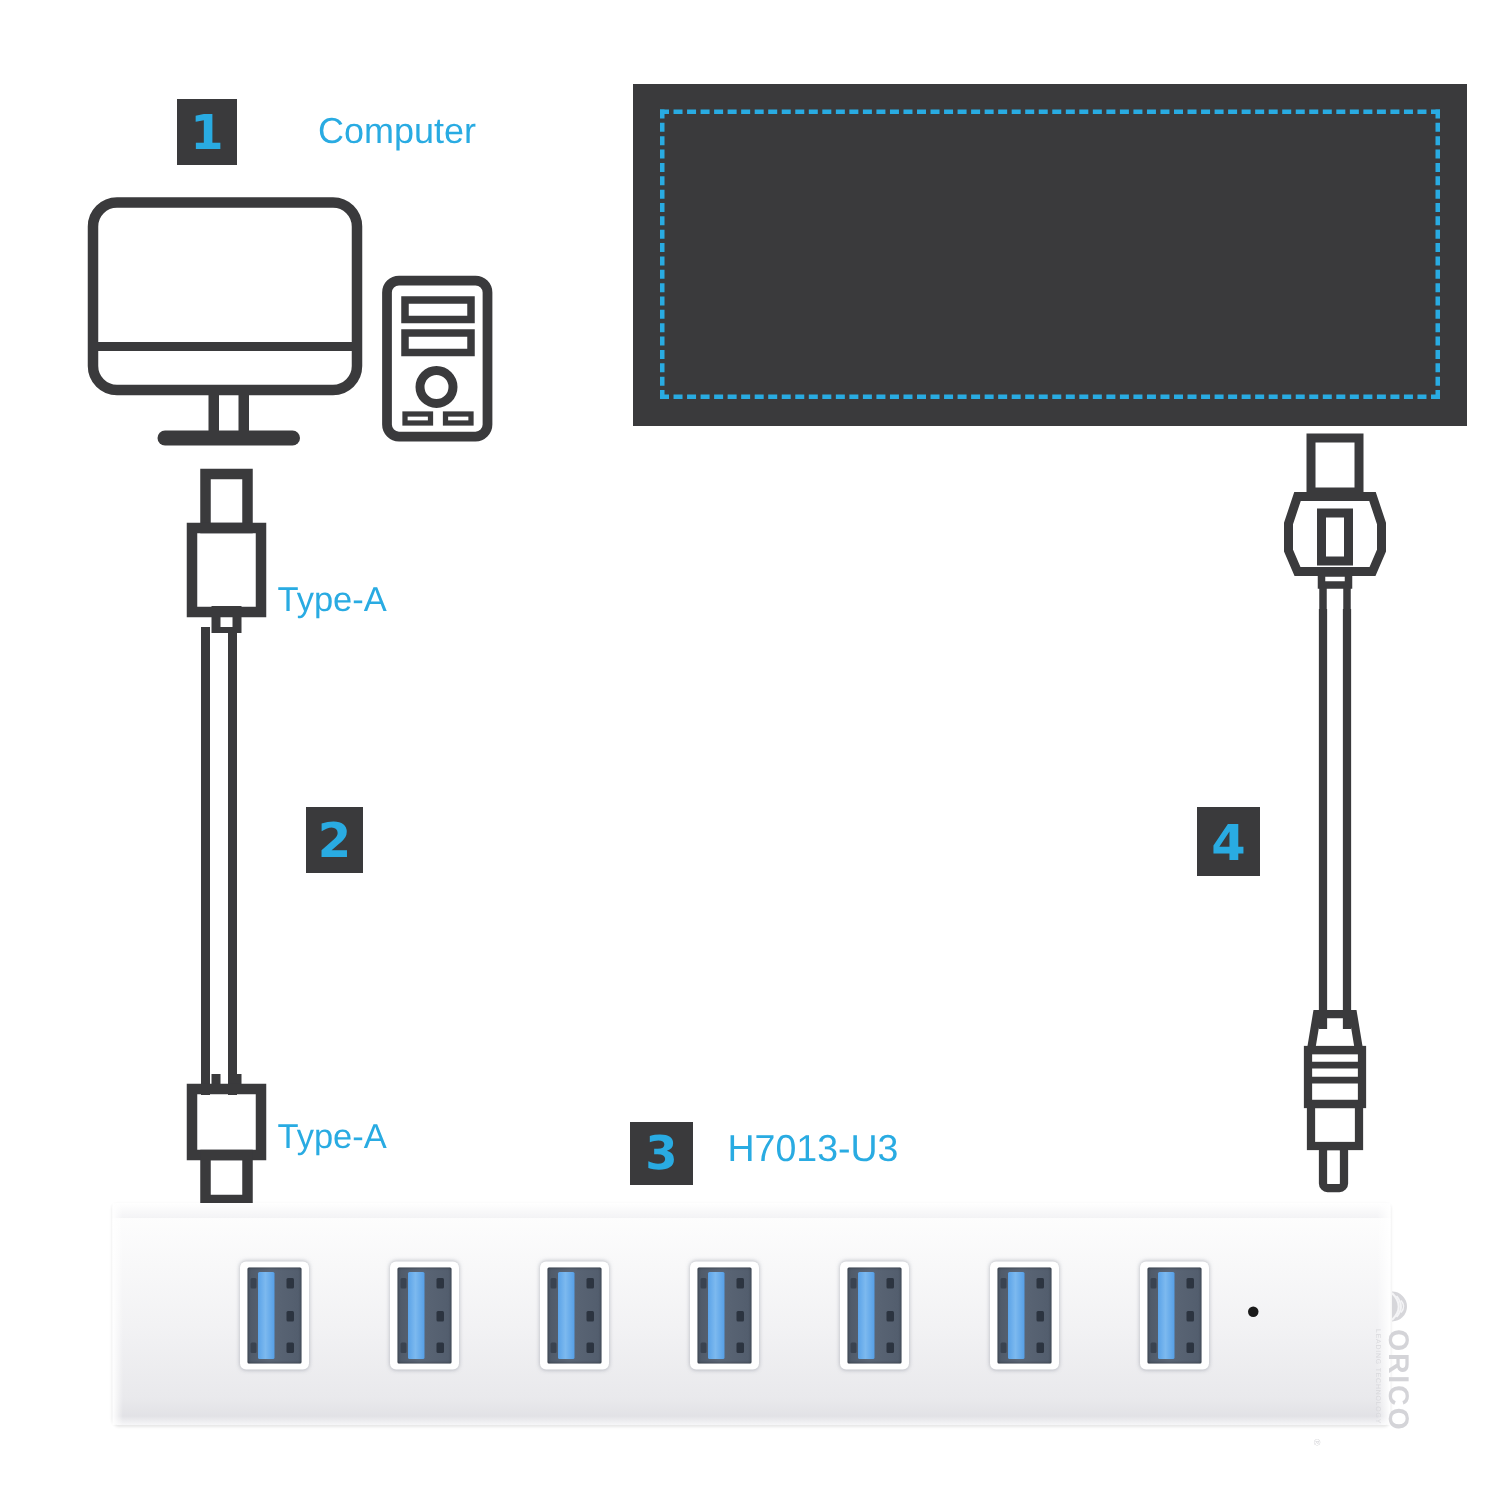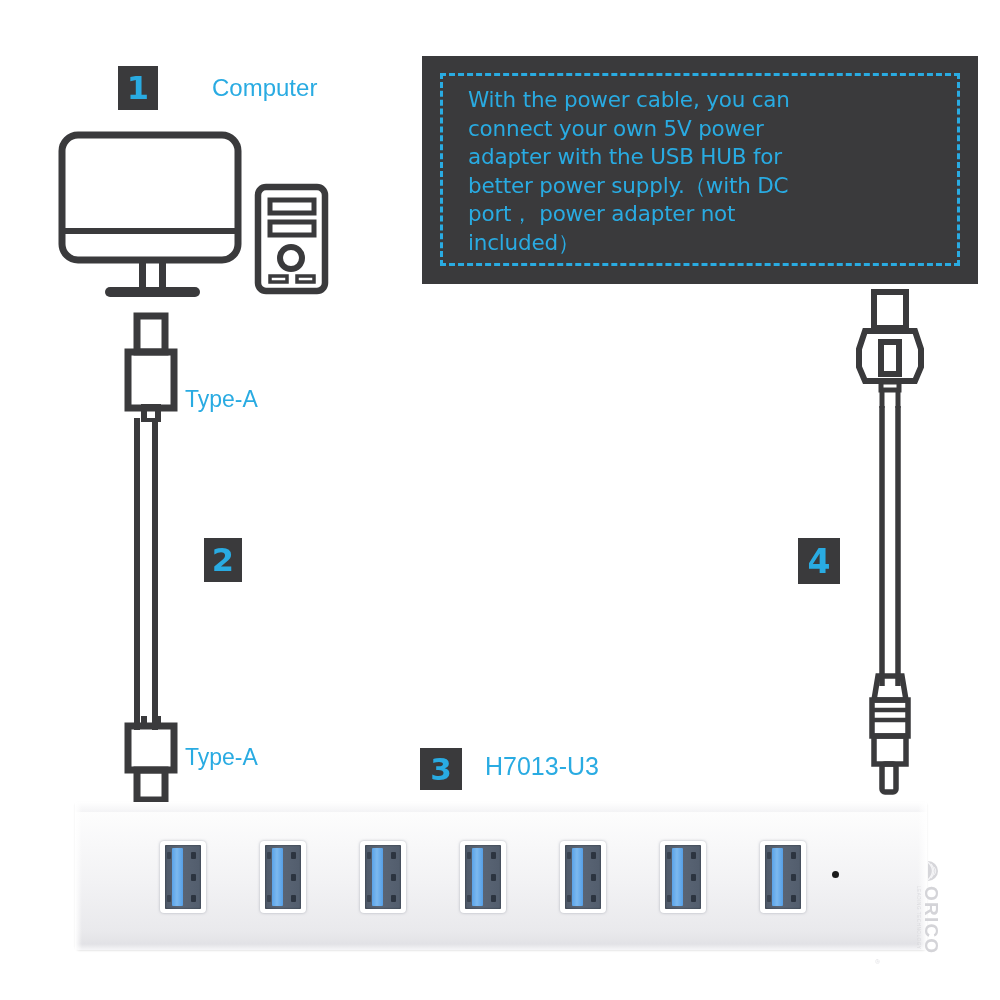--- a/index.html
+++ b/index.html
@@ -187,21 +187,20 @@
     <rect x="203" y="57" width="67" height="104" rx="8" ry="8" fill="none" stroke="#3a3a3c" stroke-width="6.5"></rect>
     <rect x="215" y="70" width="44" height="13" fill="none" stroke="#3a3a3c" stroke-width="5"></rect>
     <rect x="215" y="92" width="44" height="13" fill="none" stroke="#3a3a3c" stroke-width="5"></rect>
     <circle cx="236" cy="128" r="11" fill="none" stroke="#3a3a3c" stroke-width="6"></circle>
     <rect x="215" y="146" width="17" height="6" fill="none" stroke="#3a3a3c" stroke-width="3.5"></rect>
     <rect x="242" y="146" width="17" height="6" fill="none" stroke="#3a3a3c" stroke-width="3.5"></rect>
   </svg>
 
   <div id="callout">
     <div id="callout-dash"></div>
-    <div id="callout-text">With the power cable, you can connect your own 5V power adapter with the USB HUB for better power supply.（with DC port， power adapter not included）</div>
 
   </div>
 
   <svg class="abs" style="left:118px; top:312px;" width="66" height="110" viewBox="0 0 66 110">
     <rect x="19" y="4" width="28" height="36" fill="none" stroke="#3a3a3c" stroke-width="7"></rect>
     <rect x="10" y="40" width="46" height="56" fill="none" stroke="#3a3a3c" stroke-width="7"></rect>
     <rect x="26" y="95" width="14" height="14" fill="none" stroke="#3a3a3c" stroke-width="6"></rect>
   </svg>
   <div class="badge-label" style="left:185px; top:386px; font-size:23px;">Type-A</div>
 

